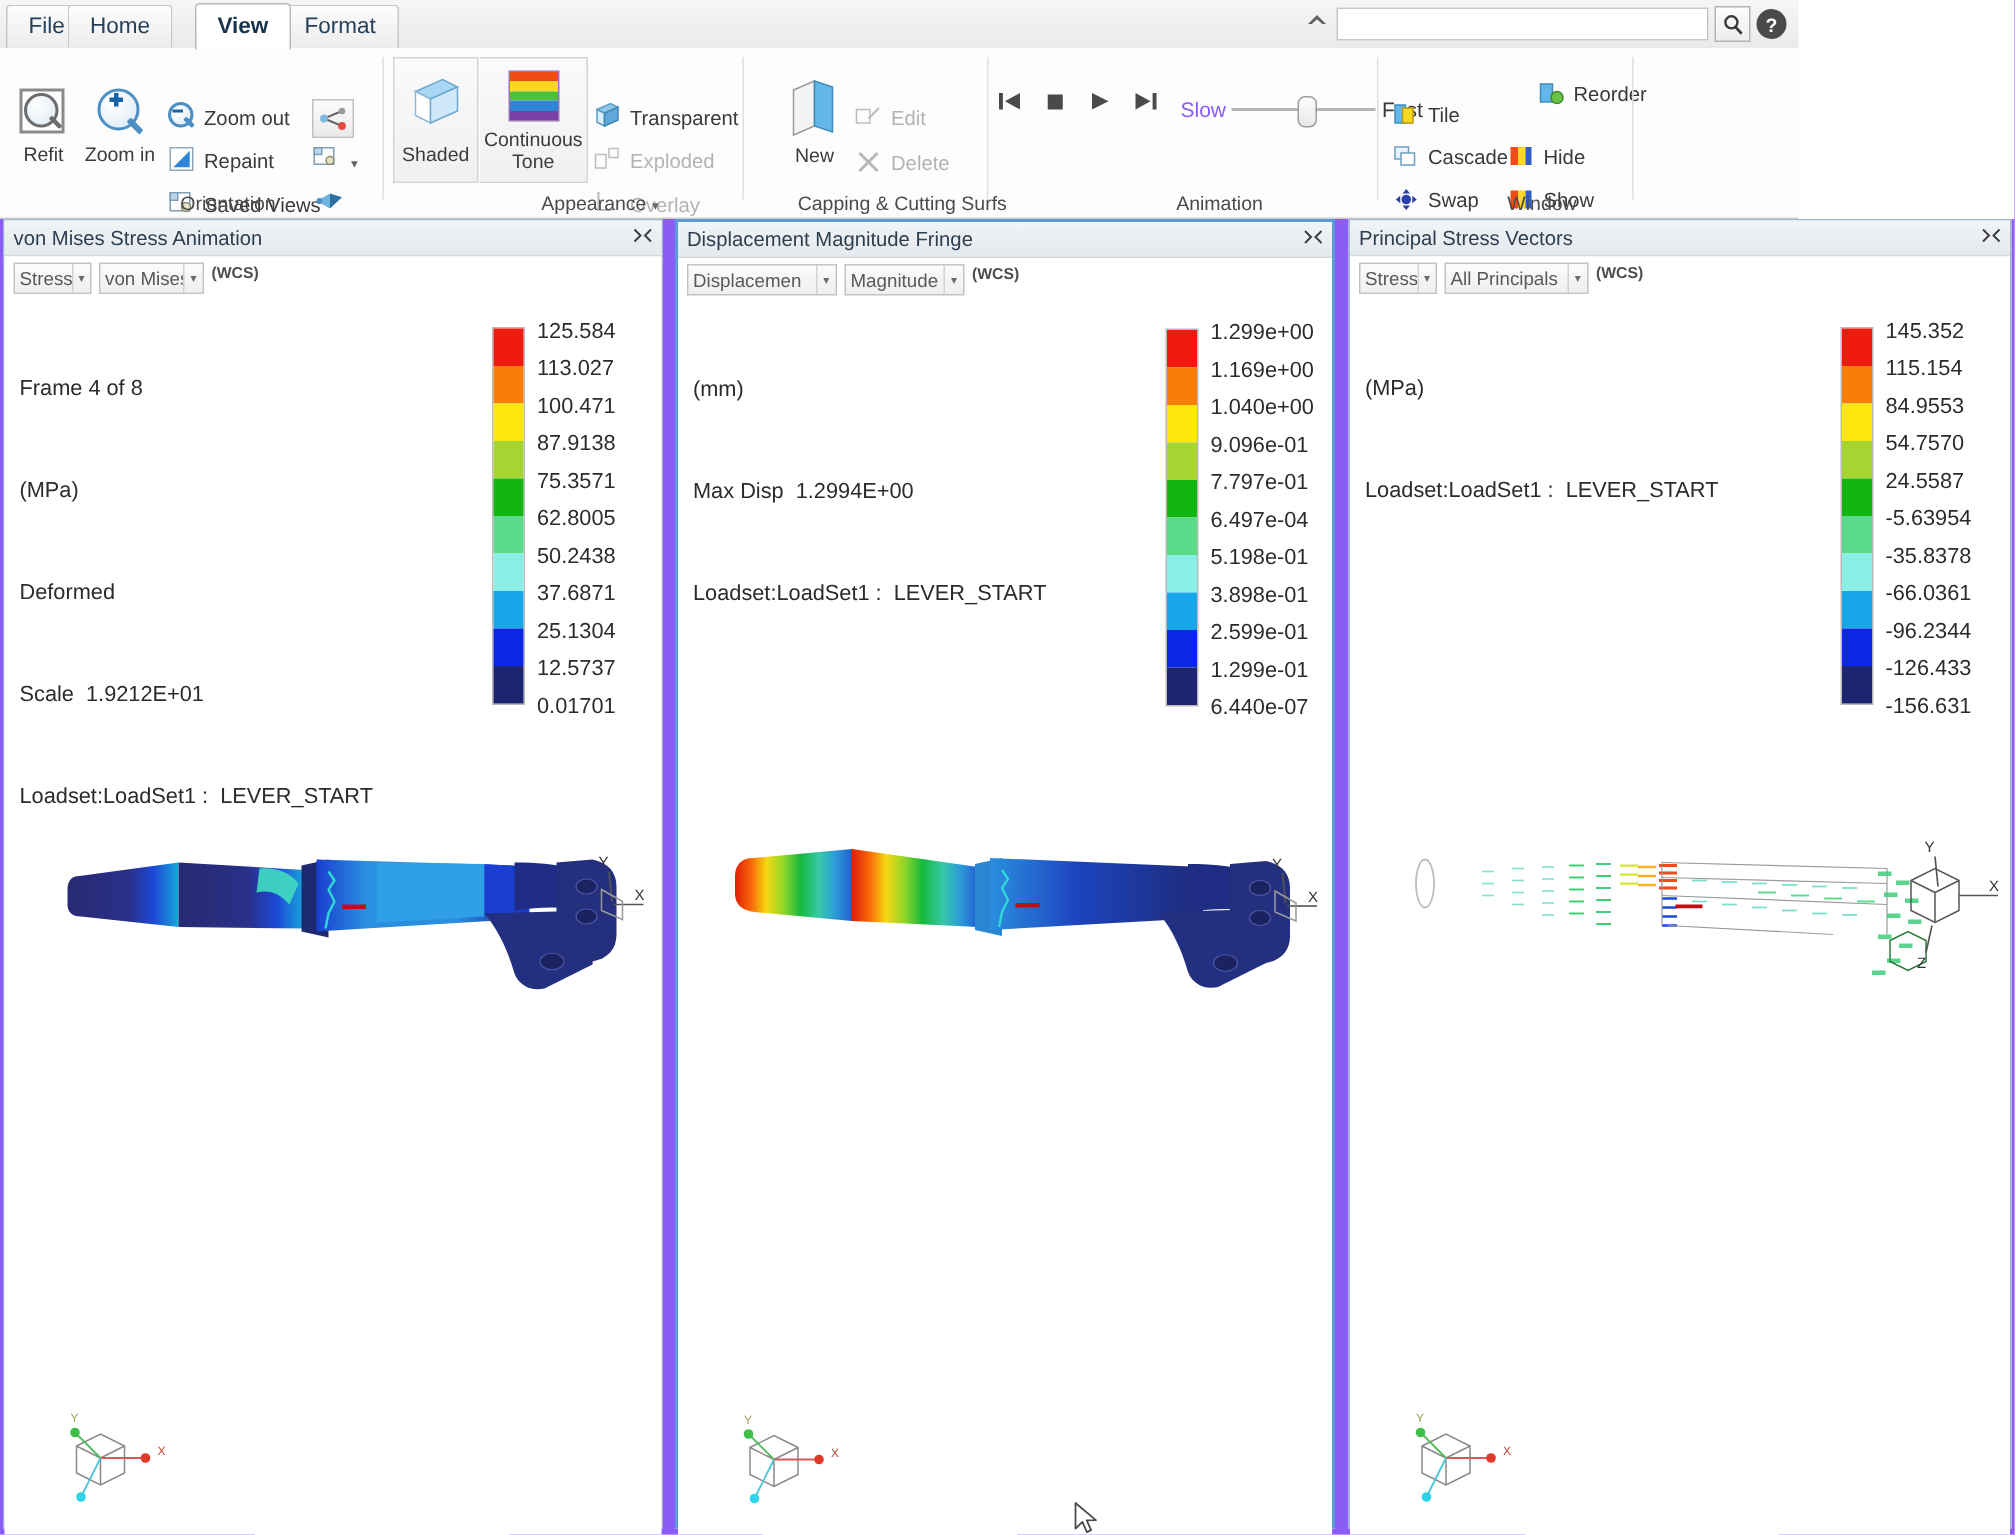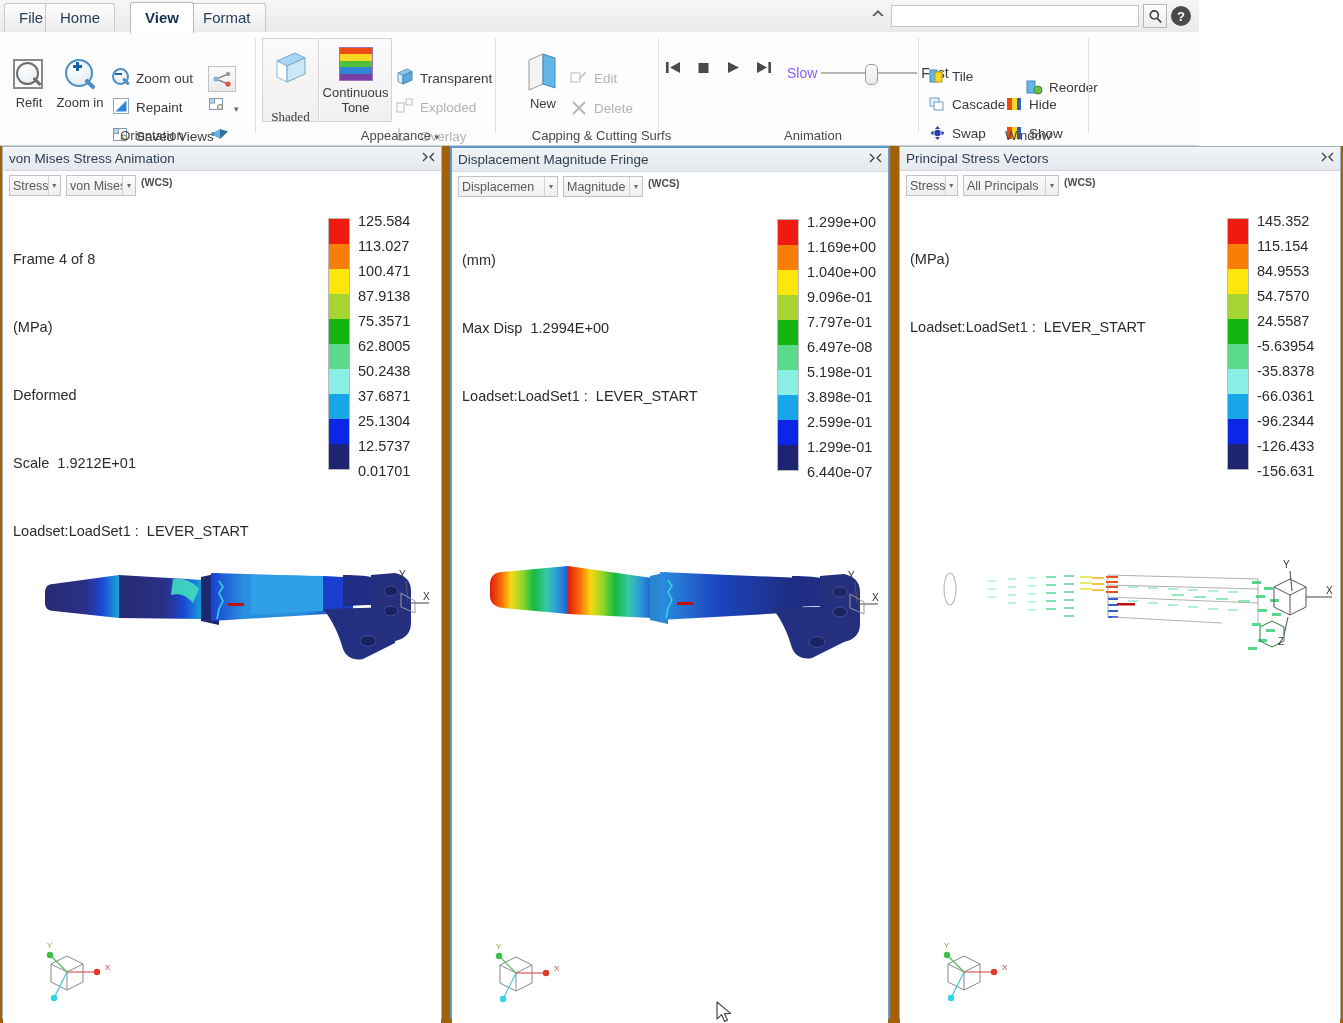--- a/index.html
+++ b/index.html
@@ -47,21 +47,21 @@
   .smallrow{position:absolute;display:flex;align-items:flex-end;gap:6px;font-size:13.5px;color:#3a3a3a;cursor:default;white-space:nowrap;}
   .smallrow.dis{color:#b3b3b3;}
   .icon{display:inline-block;flex:0 0 auto;}
 
   
   .mag{position:relative;}
   .mag .lens{position:absolute;border:2px solid #6d6d6d;border-radius:50%;background:radial-gradient(circle at 35% 30%,#ffffff,#dce9f3);}
   .mag .handle{position:absolute;background:#6d6d6d;transform:rotate(45deg);border-radius:1px;}
 
   
-  #workspace{position:absolute;left:0;top:146px;width:1343px;height:877px;background:#a16207;}
+  #workspace{position:absolute;left:0;top:146px;width:1343px;height:877px;background:#8b5cf6;}
   .panel{position:absolute;top:0;height:873px;background:#ffffff;border:1px solid #9fb6c9;box-sizing:border-box;}
   .panel.sel{border:2px solid #5b9bd5;}
   .panel-title{position:relative;height:24px;background:linear-gradient(#f2f4f6,#e4e9ee);border-bottom:1px solid #cfd8de;
      font-size:13.5px;color:#2c3e50;padding:4px 0 0 6px;box-sizing:border-box;}
   .panel-close{position:absolute;right:6px;top:4px;font-size:13px;color:#4a4a4a;letter-spacing:-1px;}
   .panel-body{position:relative;height:100%;background:#fff;}
 
   .ctl-row{position:absolute;left:6px;top:4px;display:flex;align-items:flex-start;gap:5px;}
   .combo{height:21px;display:flex;align-items:center;border:1px solid #c3c3c3;background:linear-gradient(#fbfbfb,#efefef);
      box-sizing:border-box;}
@@ -207,21 +207,21 @@
 
     <div class="group" id="g-appear" style="left:256px;width:240px;">
       <div class="bigbtn" style="left:6px;top:6px;width:57px;height:84px;border:1px solid #d3d3d3;background:linear-gradient(#fafafa,#f0f0f0);box-sizing:border-box;padding-top:8px;">
         <span class="icon" style="width:40px;height:40px;">
           <svg width="40" height="40" viewBox="0 0 40 40">
             <polygon points="6,14 24,6 34,11 16,19" fill="#a9d6f2" stroke="#6fa8ce"></polygon>
             <polygon points="6,14 16,19 16,35 6,30" fill="#ffffff" stroke="#8fb8d4"></polygon>
             <polygon points="16,19 34,11 34,27 16,35" fill="#cfe8f8" stroke="#6fa8ce"></polygon>
           </svg>
         </span>
-        <span style="margin-top:22px;font-family:Liberation Serif, serif;">Shaded</span>
+        <span style="margin-top:8px;">Shaded</span>
       </div>
       <div class="bigbtn" style="left:64px;top:6px;width:72px;height:84px;border:1px solid #d3d3d3;border-left:none;background:linear-gradient(#fafafa,#f0f0f0);box-sizing:border-box;padding-top:8px;line-height:1.15;">
         <span class="icon" style="width:34px;height:34px;border:1px solid #9b73b8;box-sizing:border-box;overflow:hidden;display:block;">
           <span style="display:block;height:20%;background:#f04a16;"></span>
           <span style="display:block;height:20%;background:#fbd721;"></span>
           <span style="display:block;height:20%;background:#4fc03a;"></span>
           <span style="display:block;height:20%;background:#2f86d6;"></span>
           <span style="display:block;height:20%;background:#7a3fa5;"></span>
         </span>
         <span style="margin-top:5px;text-align:right;">Continuous</span>
@@ -355,21 +355,21 @@
       <div class="smallrow" style="left:10px;top:93px;">
         <span class="icon" style="width:17px;height:16px;">
           <svg width="17" height="16" viewBox="0 0 17 16">
               <circle cx="8.5" cy="8" r="3.2" fill="#2b3fa8"></circle>
               <path d="M8.5 1 L11 4 L6 4 Z M8.5 15 L6 12 L11 12 Z M1.5 8 L4.5 5.5 L4.5 10.5 Z M15.5 8 L12.5 10.5 L12.5 5.5 Z" fill="#2b3fa8"></path>
             </svg>
         </span>
         <span>Swap</span>
       </div>
 
-      <div class="smallrow" style="left:87px;top:47px;padding-left:20px;">
+      <div class="smallrow" style="left:87px;top:22px;padding-left:20px;">
         <span class="icon" style="width:17px;height:16px;">
           <svg width="17" height="16" viewBox="0 0 17 16">
               <rect x="1" y="2" width="8" height="12" fill="#63b7e8" stroke="#3f8cba"></rect>
               <circle cx="12" cy="11" r="4" fill="#6cc04a" stroke="#3e8a2a"></circle>
             </svg>
         </span>
         <span>Reorder</span>
       </div>
       <div class="smallrow" style="left:87px;top:64px;">
         <span class="icon" style="width:17px;height:16px;">
@@ -561,21 +561,21 @@
           <div class="seg" style="height:25px;background:#17a6e8;"></div>
           <div class="seg" style="height:25px;background:#0c26e8;"></div>
           <div class="seg" style="height:25px;background:#1d2472;"></div>
         </div>
         <div class="labels">
           <span>1.299e+00</span>
           <span>1.169e+00</span>
           <span>1.040e+00</span>
           <span>9.096e-01</span>
           <span>7.797e-01</span>
-          <span>6.497e-08</span>
+          <span>6.497e-04</span>
           <span>5.198e-01</span>
           <span>3.898e-01</span>
           <span>2.599e-01</span>
           <span>1.299e-01</span>
           <span>6.440e-07</span>
         </div>
       </div>
 
       <div class="model" style="left:20px;top:380px;width:410px;height:120px;">
         <svg width="410" height="120" viewBox="0 0 410 120">

